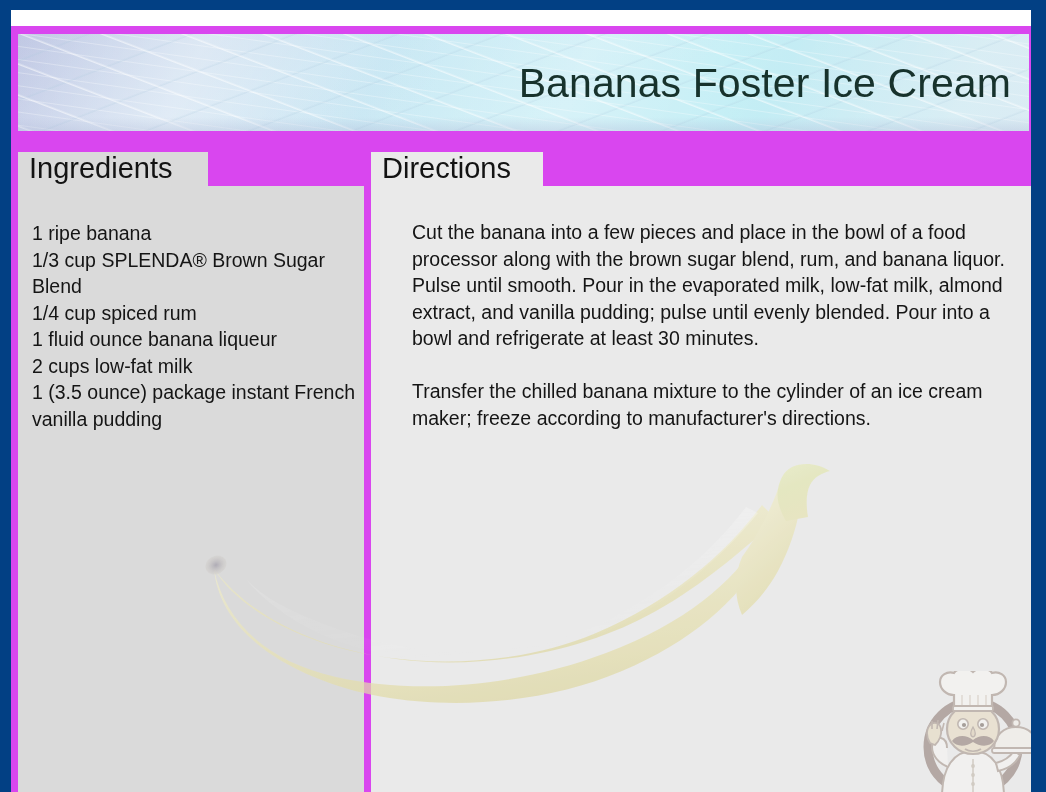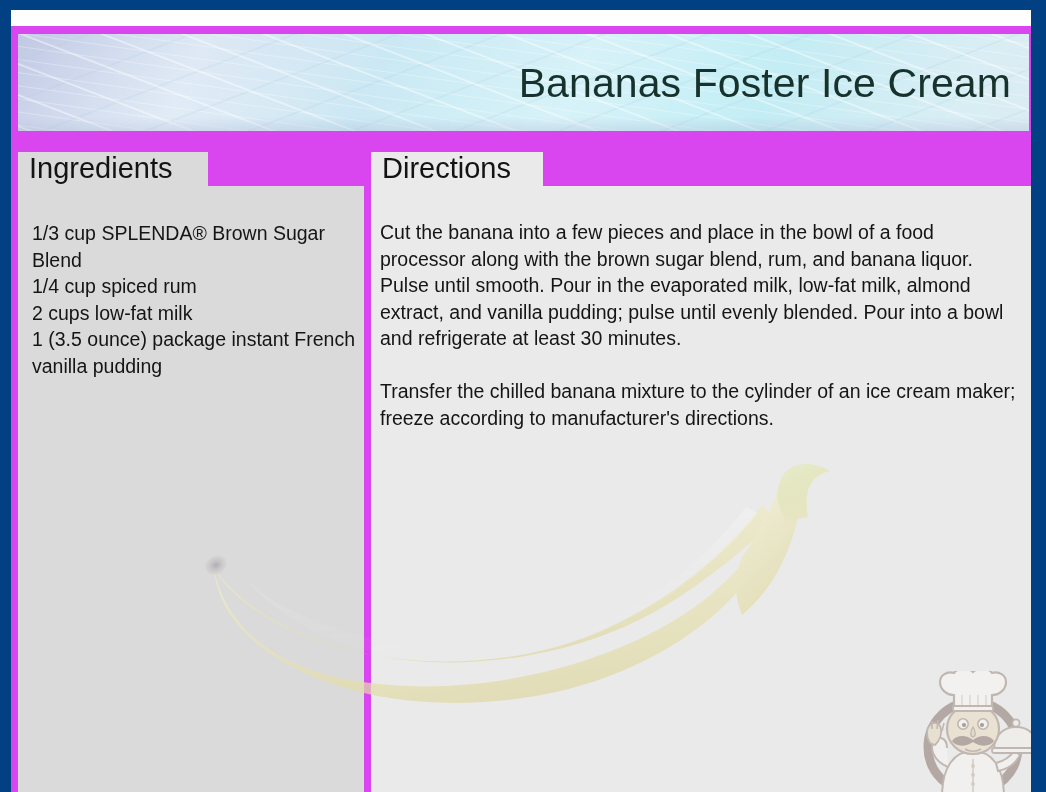--- a/index.html
+++ b/index.html
@@ -148,20 +148,21 @@
     position: absolute;
     left: 9px;
     top: 33px;
     width: 644px;
   }
   .directions-body p {
     font-size: 19.5px;
     line-height: 26.5px;
     color: #151515;
     margin-bottom: 26.5px;
+    margin-left: 32px;
   }
   .directions-body p:last-child { margin-bottom: 0; }
 
   
   .banana-art {
     position: absolute;
     left: 175px;
     top: 435px;
     width: 680px;
     height: 245px;
@@ -190,22 +191,24 @@
 
     <div class="header-band">
       <div class="slide-title">Bananas Foster Ice Cream</div>
     </div>
 
     <div class="panel panel-ingredients">
       <div class="tab tab-ingredients">
         <span class="tab-label">Ingredients</span>
       </div>
       <ul class="ingredients-list">
+        <li>1 ripe banana</li>
         <li>1/3 cup SPLENDA® Brown Sugar Blend</li>
         <li>1/4 cup spiced rum</li>
+        <li>1 fluid ounce banana liqueur</li>
         <li>2 cups low-fat milk</li>
         <li>1 (3.5 ounce) package instant French vanilla pudding</li>
       </ul>
     </div>
 
     <div class="panel panel-directions">
       <div class="tab tab-directions">
         <span class="tab-label">Directions</span>
       </div>
       <div class="directions-body">

